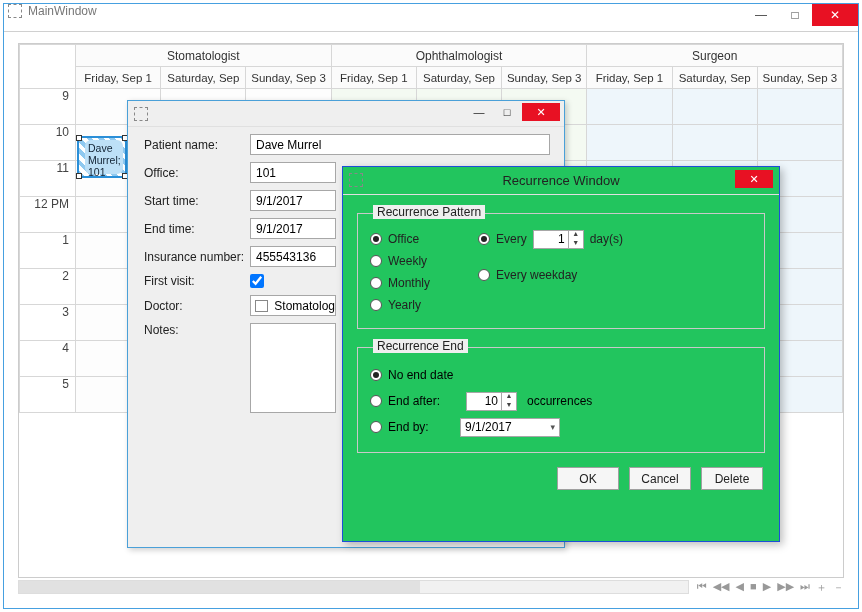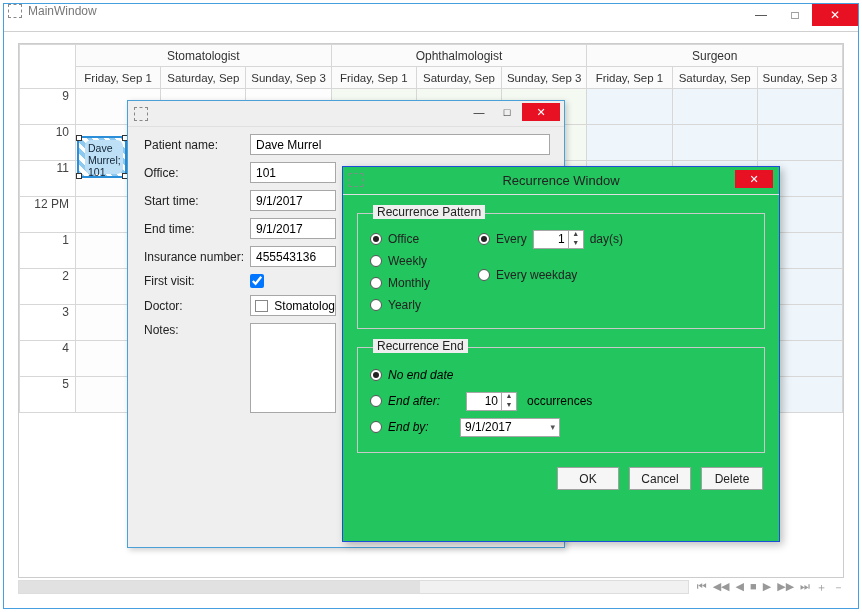--- a/index.html
+++ b/index.html
@@ -172,21 +172,21 @@
   .radio-row { display:flex; align-items:center; height: 22px; color:#222; }
   .radio { width: 12px; height: 12px; border:1px solid #555; border-radius:50%; margin-right:6px; position:relative; background:#fff; }
   .radio.checked::after { content:""; position:absolute; left:2px; top:2px; width:6px; height:6px; border-radius:50%; background:#222; }
   .spin {
     display:flex; align-items:center; border:1px solid #a7a7a7; height:19px; background:#fff; margin:0 6px;
   }
   .spin input { border:0; width:34px; text-align:right; padding-right:3px; font:inherit; outline:none; }
   .spin .btns { display:flex; flex-direction:column; border-left:1px solid #a7a7a7; }
   .spin .b { width:14px; height:9px; font-size:7px; line-height:7px; text-align:center; color:#444; }
   .end-row { display:flex; align-items:center; height: 26px; }
-  .end-row .lbl { width: 90px; display:flex; align-items:center;font-style:italic; }
+  .end-row .lbl { width: 90px; display:flex; align-items:center; }
   .date-combo {
     width: 100px; height:19px; border:1px solid #a7a7a7; background:#fff; display:flex; align-items:center; justify-content:space-between; padding:0 4px;
   }
   .date-combo .arr { font-size:9px; color:#555; }
   .btn-row { display:flex; justify-content:flex-end; gap:10px; padding: 14px 16px; }
   .btn {
     min-width: 62px; height: 23px; border:1px solid #a0a0a0; background:#f6f6f6;
     display:flex; align-items:center; justify-content:center; padding:0 10px; color:#222;
   }
   .stray-101 {

